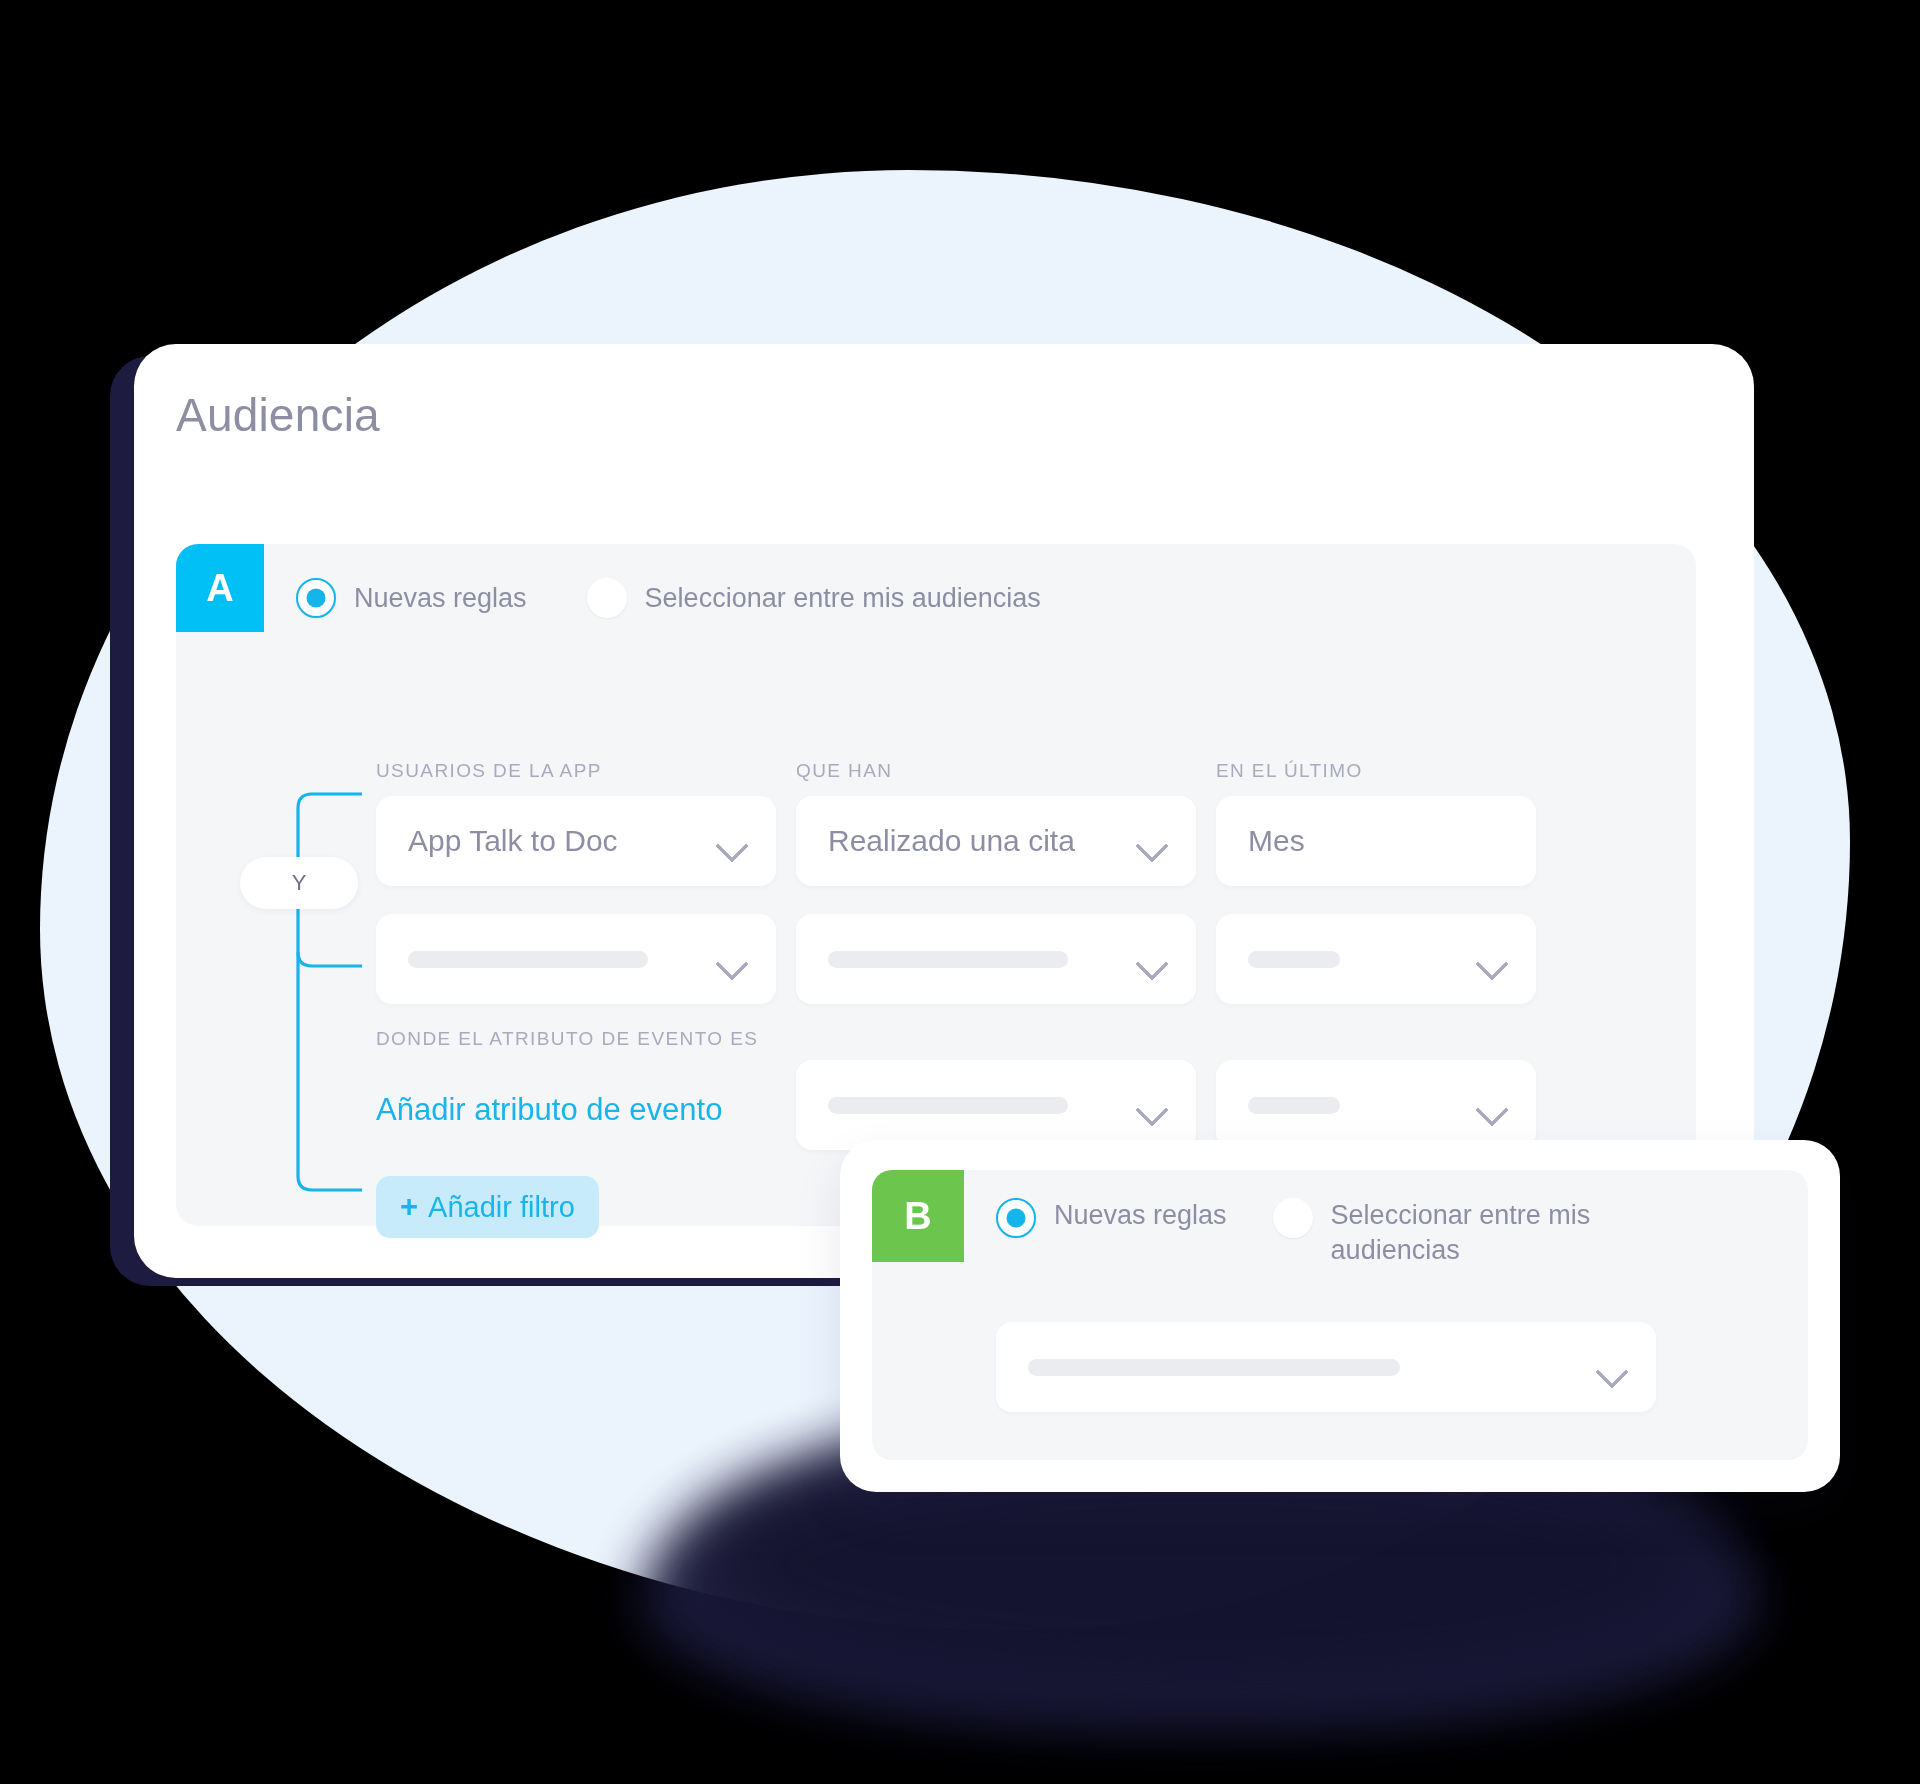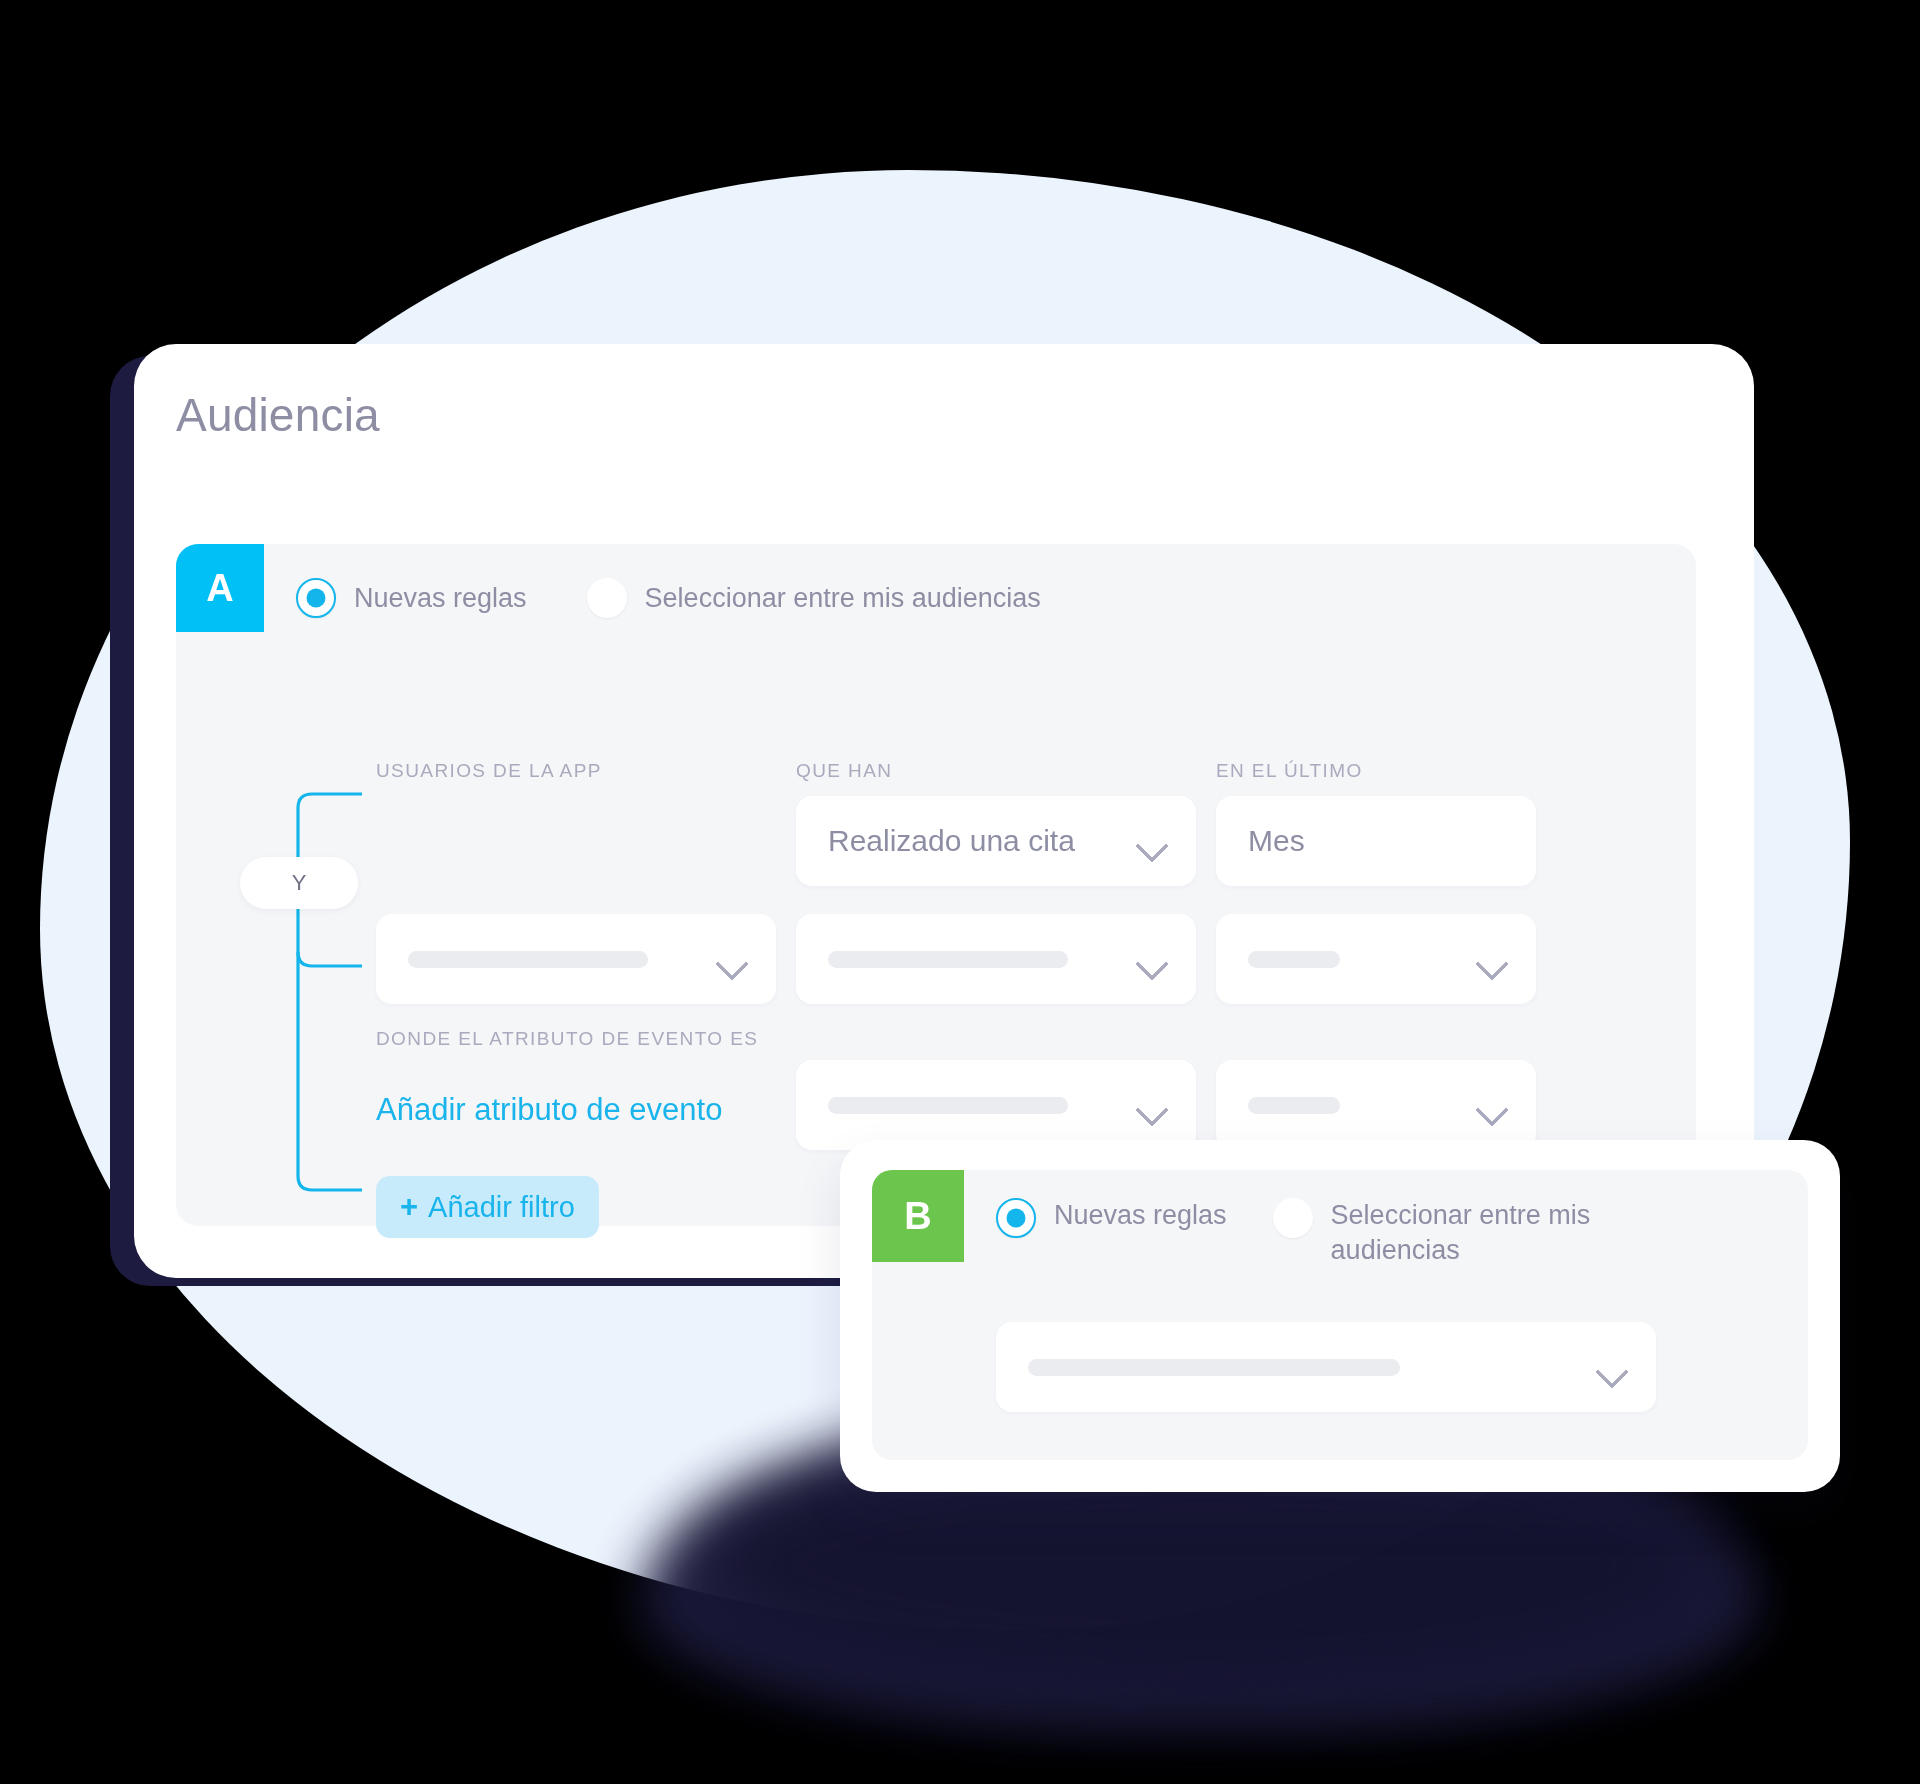--- a/index.html
+++ b/index.html
@@ -168,20 +168,24 @@
     <svg class="connector" viewBox="0 0 130 420">
       <path d="M122 12 H 72 Q 58 12 58 26 V 394 Q 58 408 72 408 H 122" fill="none" stroke="#13b5ea" stroke-width="3.2"></path>
       <path d="M58 170 Q 58 184 72 184 H 122" fill="none" stroke="#13b5ea" stroke-width="3.2"></path>
     </svg>
     <div class="y-pill">Y</div>
 
     <div class="field-label" style="left:200px;top:216px;">USUARIOS DE LA APP</div>
     <div class="field-label" style="left:620px;top:216px;">QUE HAN</div>
     <div class="field-label" style="left:1040px;top:216px;">EN EL ÚLTIMO</div>
 
+    <div class="field" style="left:200px;top:252px;width:400px;height:90px;">
+      <span class="field-text">App Talk to Doc</span>
+      <span class="chev"></span>
+    </div>
     <div class="field" style="left:1040px;top:252px;width:320px;height:90px;">
       <span class="field-text">Mes</span>
     </div>
     <div class="field" style="left:620px;top:252px;width:400px;height:90px;">
       <span class="field-text">Realizado una cita</span>
       <span class="chev"></span>
     </div>
 
     <div class="field" style="left:200px;top:370px;width:400px;height:90px;">
       <span class="field-ph" style="width:240px;"></span>

